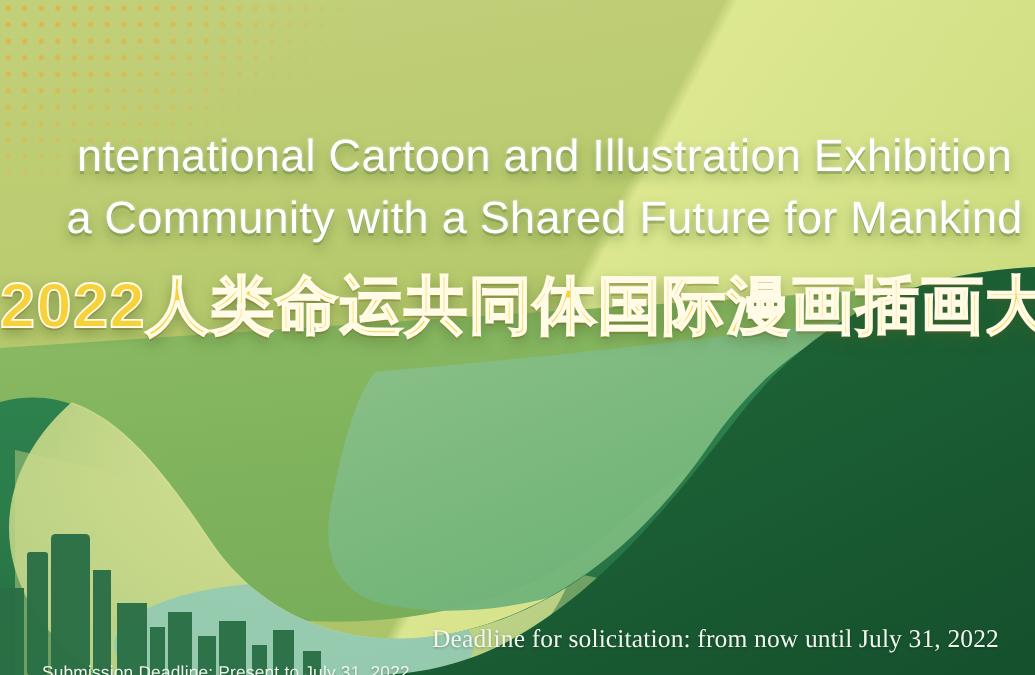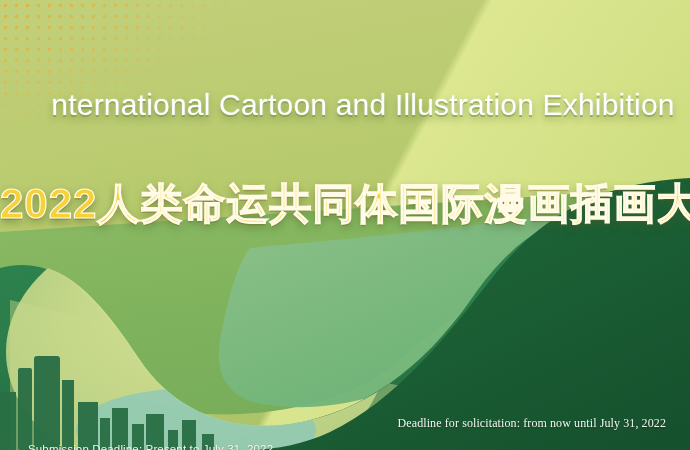--- a/index.html
+++ b/index.html
@@ -93,21 +93,21 @@
     font-size: 11.5px;
     letter-spacing: 0.15px;
     text-shadow: 0 1px 2px rgba(0,0,0,0.28);
     margin-top: 27px;
   }
   .footer-right {
     position: absolute;
     right: 24px;
     top: 416px;
     color: #f1f7ef;
-    font-size: 12px;
+    font-size: 17px;
     font-family: "Liberation Serif", serif;
     letter-spacing: 0.1px;
     text-shadow: 0 1px 2px rgba(0,0,0,0.30);
   }
 </style>
 </head>
 <body>
 
 <div id="poster">
 
@@ -183,20 +183,21 @@
       <rect x="132" y="424" width="12" height="26"></rect>
       <rect x="146" y="414" width="18" height="36"></rect>
       <rect x="168" y="430" width="10" height="20"></rect>
       <rect x="182" y="420" width="14" height="30"></rect>
       <rect x="202" y="434" width="12" height="16"></rect>
     </g>
   </svg>
 
   <div class="title-block">
     <span class="title-line">nternational Cartoon and Illustration Exhibition</span>
+    <span class="title-line">a Community with a Shared Future for Mankind</span>
   </div>
 
   <div class="cn-title">2022人类命运共同体国际漫画插画大展</div>
 
   <div class="footer-left">Submission Deadline: Present to July 31, 2022</div>
   <div class="footer-right">Deadline for solicitation: from now until July 31, 2022</div>
 
 </div>
 
 </body></html>

